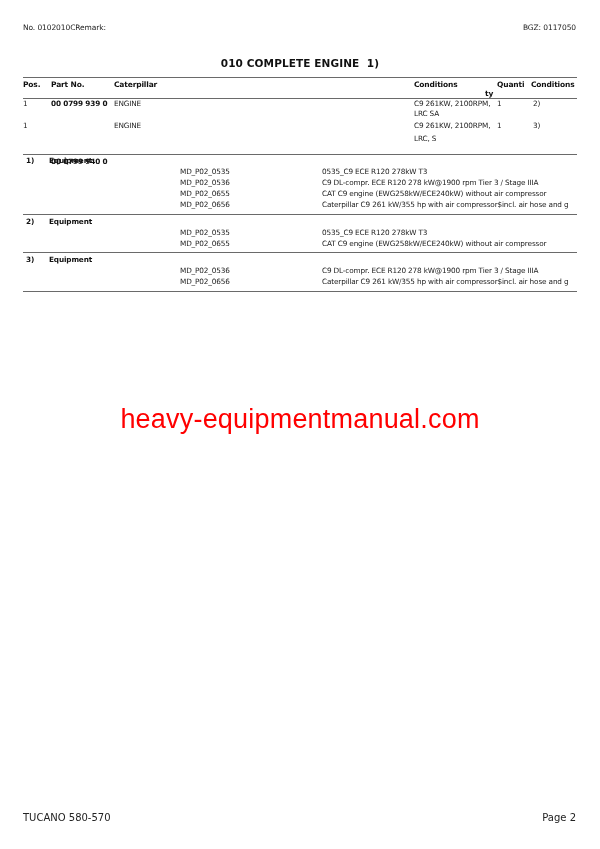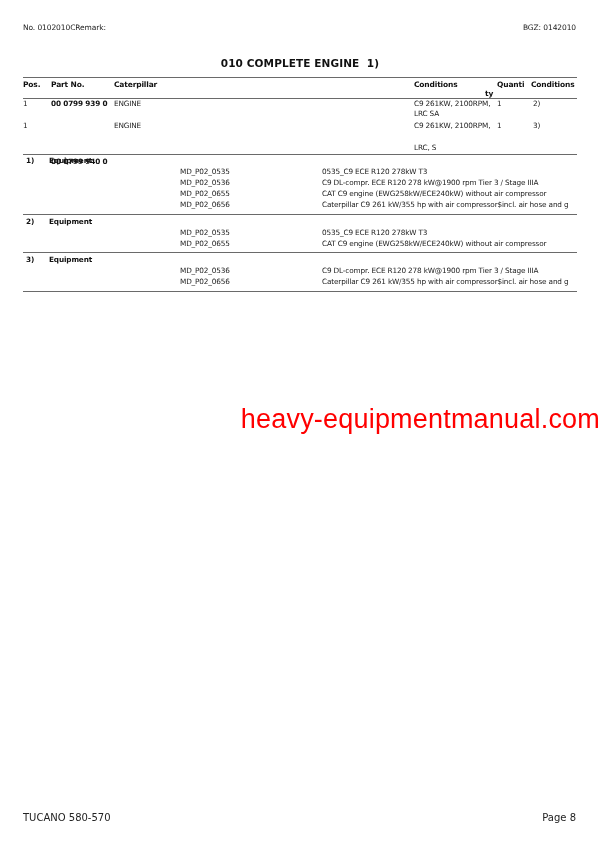--- a/index.html
+++ b/index.html
@@ -55,21 +55,21 @@
       letter-spacing: -0.15px;
     }
     .b { font-weight: bold; color: #111; }
     .col-h { font-weight: bold; font-size: 7.5px; color: #111; }
 
     .watermark {
       position: absolute;
       top: 404px;
       left: 0;
       width: 600px;
-      text-align: right;
+      text-align: center;
       font-family: "Liberation Sans", sans-serif;
       font-size: 27px;
       color: #ff0000;
       letter-spacing: 0.2px;
     }
 
     .ftr {
       position: absolute;
       top: 812px;
       font-size: 10px;
@@ -77,21 +77,21 @@
     }
     .ftr-left { left: 23px; }
     .ftr-right { right: 24px; }
   </style>
 </head>
 <body>
 
 <div class="hdr hdr-left">
   <span>No. 0102010C</span><span class="remark">Remark:</span>
 </div>
-<div class="hdr hdr-right">BGZ: 0142010</div>
+<div class="hdr hdr-right">BGZ: 0117050</div>
 
 <div class="title" style="white-space:pre;">010 COMPLETE ENGINE  1)</div>
 
 <div class="rule" style="top:77px;"></div>
 <div class="txt col-h" style="left:23px; top:80px;">Pos.</div>
 <div class="txt col-h" style="left:51px; top:80px;">Part No.</div>
 <div class="txt col-h" style="left:114px; top:80px;">Caterpillar</div>
 <div class="txt col-h" style="left:414px; top:80px;">Conditions</div>
 <div class="txt col-h" style="left:497px; top:80px;">Quanti</div>
 <div class="txt col-h" style="left:473px; top:89px;margin-left:12px;">ty</div>
@@ -106,21 +106,21 @@
   <div class="txt" style="left:414px; top:109px;">LRC SA</div>
   <div class="txt" style="left:497px; top:99px;">1</div>
   <div class="txt" style="left:533px; top:99px;">2)</div>
 </div>
 
 <div>
   <div class="txt" style="left:23px; top:121px;">1</div>
   <div class="txt b" style="left:51px; top:121px;margin-top:36px;">00 0799 940 0</div>
   <div class="txt" style="left:114px; top:121px;">ENGINE</div>
   <div class="txt" style="left:414px; top:121px;">C9 261KW, 2100RPM,</div>
-  <div class="txt" style="left:414px; top:143px;">LRC, S</div>
+  <div class="txt" style="left:414px; top:134px;">LRC, S</div>
   <div class="txt" style="left:497px; top:121px;">1</div>
   <div class="txt" style="left:533px; top:121px;">3)</div>
 </div>
 
 <div class="rule" style="top:154px;"></div>
 <div>
   <div class="txt b" style="left:26px; top:156px;">1)</div>
   <div class="txt b" style="left:49px; top:156px;">Equipment</div>
 
   <div class="txt" style="left:180px; top:167px;">MD_P02_0535</div>
@@ -157,13 +157,13 @@
   <div class="txt" style="left:322px; top:266px;">C9 DL-compr. ECE R120 278 kW@1900 rpm Tier 3 / Stage IIIA</div>
 
   <div class="txt" style="left:180px; top:277px;">MD_P02_0656</div>
   <div class="txt" style="left:322px; top:277px;">Caterpillar C9 261 kW/355 hp with air compressor$incl. air hose and g</div>
 </div>
 <div class="rule" style="top:291px;"></div>
 
 <div class="watermark">heavy-equipmentmanual.com</div>
 
 <div class="ftr ftr-left">TUCANO 580-570</div>
-<div class="ftr ftr-right">Page 8</div>
+<div class="ftr ftr-right">Page 2</div>
 
 </body></html>

